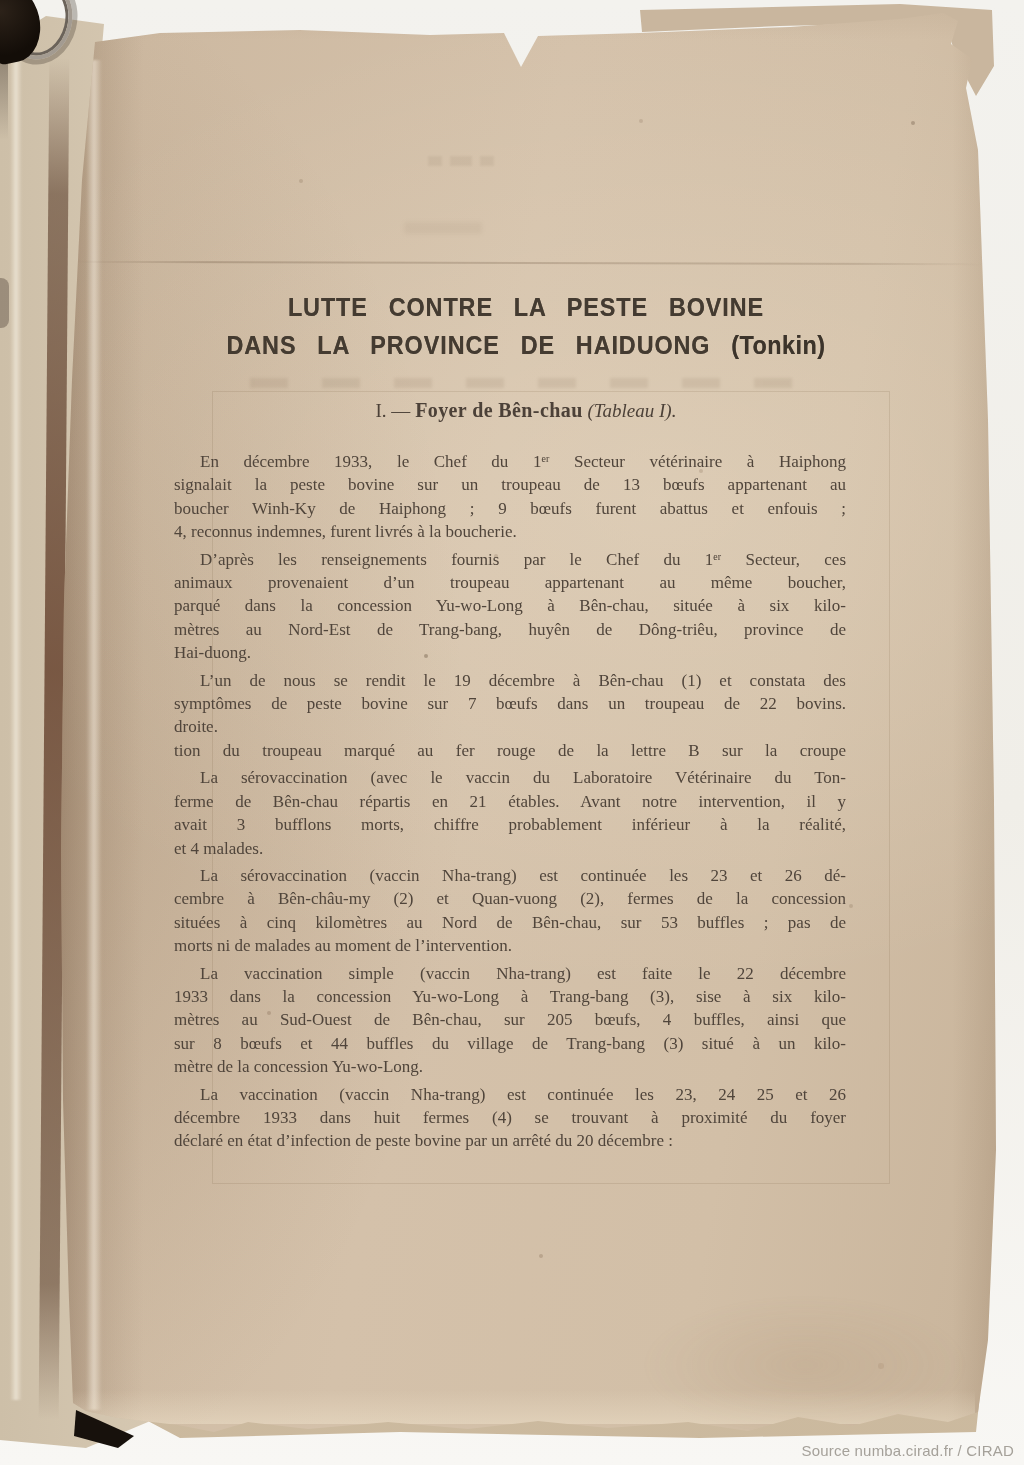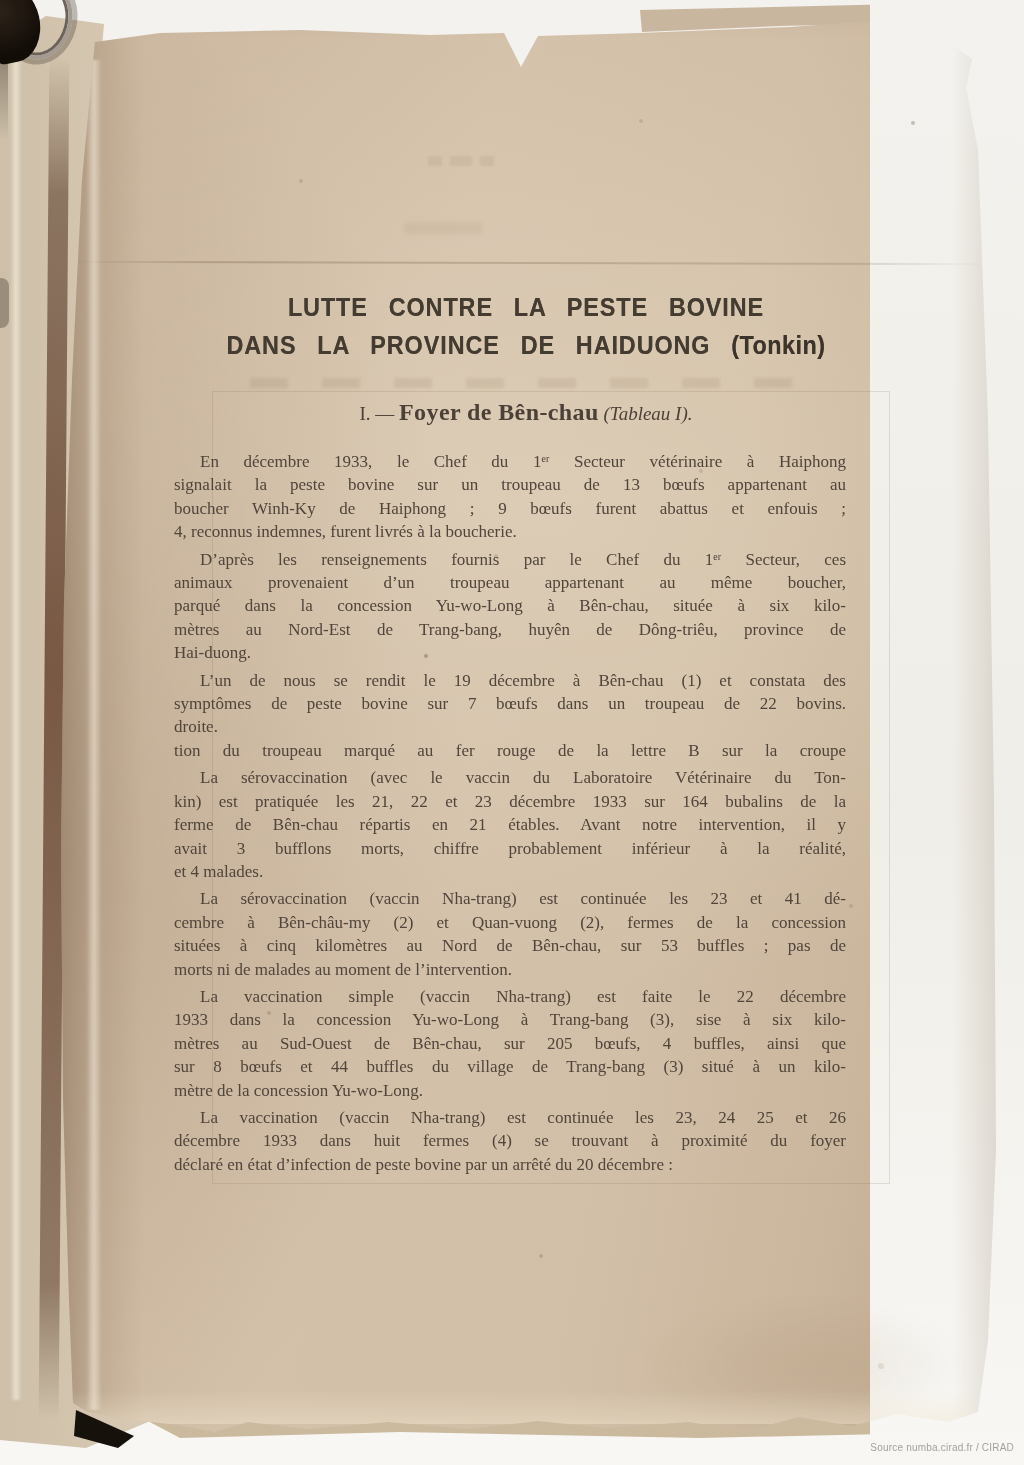--- a/index.html
+++ b/index.html
@@ -1,21 +1,21 @@
 <!DOCTYPE html>
 <html><head>
 <meta charset="utf-8">
 <style>
   html,body { margin:0; padding:0; }
   body { width:1024px; height:1465px; font-family:"Liberation Sans", sans-serif; }
   .scene { position:relative; width:1024px; height:1465px; overflow:hidden;
            background:linear-gradient(180deg,#f3f2ee 0%,#f0eee8 55%,#f8f7f4 100%); }
 
   
-  .layer { position:absolute; left:0; top:0; width:870px; height:1465px; }
+  .layer { position:absolute; left:0; top:0; width:1024px; height:1465px; }
 
   .under-left { background:linear-gradient(90deg,#cdbfa8 0%,#daccb6 22%,#cfc0a8 55%,#c3b197 100%);
     clip-path:polygon(8px 40px,46px 16px,104px 24px,100px 70px,110px 200px,118px 520px,124px 900px,134px 1250px,148px 1422px,86px 1448px,0px 1440px,0px 46px); z-index:1; }
   .under-left-highlight { position:absolute; left:10px; top:60px; width:12px; height:1340px;
     background:linear-gradient(90deg,transparent,rgba(255,250,238,.55),transparent); filter:blur(1px); z-index:2; }
   .scan-dark-left { position:absolute; left:0; top:30px; width:8px; height:110px;
     background:linear-gradient(180deg,rgba(60,50,42,.55),rgba(60,50,42,0)); z-index:2; }
 
   .under-topright { background:#c9b69e;
     clip-path:polygon(640px 10px,900px 4px,992px 10px,994px 66px,976px 96px,956px 58px,946px 22px,780px 26px,642px 32px); z-index:1; }
@@ -67,21 +67,21 @@
 
   
   .title-block { position:absolute; left:190px; top:292px; width:672px; text-align:center; color:#443b31; }
   .title-line { font-family:"Liberation Sans", sans-serif; font-weight:700; font-size:26px; line-height:30px;
     letter-spacing:1px; word-spacing:15px; transform:scaleX(.9); transform-origin:50% 50%; text-shadow:0 0 .4px rgba(68,59,49,.7); }
   .title-line + .title-line { margin-top:8px; }
   .title-suffix { letter-spacing:.5px; word-spacing:2px; color:#3c342b; }
 
   .section-heading { position:absolute; left:190px; top:399px; width:672px; text-align:center;
     font-family:"Liberation Serif","DejaVu Serif",serif; font-size:19px; color:#4c4138; }
-  .sec-name { font-weight:700; font-size:24px; letter-spacing:.4px; }
+  .sec-name { font-weight:700; font-size:20px; letter-spacing:.4px; }
   .sec-ref  { font-style:italic;text-align:right; }
 
   .text-block { position:absolute; left:174px; top:450px; width:672px;
     font-family:"Liberation Serif","DejaVu Serif","DejaVu Sans",serif;
     font-size:17px; line-height:23.4px; color:#50453b; }
   .para { margin-bottom:4px; }
   .para .line { text-align:justify; text-align-last:justify; }
   .para .line.last { text-align-last:left; }
   .para .line.first { text-indent:26px; }
 
@@ -91,21 +91,21 @@
     transform:rotate(14deg); z-index:5; }
   .spine-blob { position:absolute; left:-16px; top:-14px; width:56px; height:76px;
     background:radial-gradient(circle at 35% 30%,#2c2219,#130d08 70%); border-radius:40% 55% 60% 30%;
     transform:rotate(-12deg); z-index:6; }
   .spine-notch-mid { position:absolute; left:0; top:278px; width:9px; height:50px;
     background:rgba(40,28,20,.30); border-radius:0 8px 8px 0; z-index:2; }
   .black-wedge-bottom { background:#17110c;
     clip-path:polygon(76px 1410px,134px 1436px,118px 1448px,74px 1436px); z-index:4; }
 
   .footer-credit { position:absolute; right:10px; top:1442px;
-    font-family:"Liberation Sans", sans-serif; font-size:10px; color:#a5a19a; letter-spacing:.2px; z-index:7; }
+    font-family:"Liberation Sans", sans-serif; font-size:15px; color:#a5a19a; letter-spacing:.2px; z-index:7; }
 </style>
 </head>
 <body>
 
 <div class="scene">
 
   <div class="layer under-left"></div>
   <div class="under-left-highlight"></div>
   <div class="scan-dark-left"></div>
   <div class="layer under-topright"></div>
@@ -147,27 +147,26 @@
           <div class="line last">Hai-duong.</div>
         </div>
         <div class="para">
           <div class="line first">L’un de nous se rendit le 19 décembre à Bên-chau (1) et constata des</div>
           <div class="line">symptômes de peste bovine sur 7 bœufs dans un troupeau de 22 bovins.</div>
           <div class="line last">droite.</div>
           <div class="line">tion du troupeau marqué au fer rouge de la lettre B sur la croupe</div>
         </div>
         <div class="para">
           <div class="line first">La sérovaccination (avec le vaccin du Laboratoire Vétérinaire du Ton-</div>
-          <div class="line">kin) est pratiquée les 21, 22 et 23 décembre 1933 sur 164 bubalins de la</div>
           <div class="line">ferme de Bên-chau répartis en 21 étables. Avant notre intervention, il y</div>
           <div class="line">avait 3 bufflons morts, chiffre probablement inférieur à la réalité,</div>
           <div class="line last">et 4 malades.</div>
         </div>
         <div class="para">
-          <div class="line first">La sérovaccination (vaccin Nha-trang) est continuée les 23 et 41 dé-</div>
+          <div class="line first">La sérovaccination (vaccin Nha-trang) est continuée les 23 et 26 dé-</div>
           <div class="line">cembre à Bên-châu-my (2) et Quan-vuong (2), fermes de la concession</div>
           <div class="line">situées à cinq kilomètres au Nord de Bên-chau, sur 53 buffles ; pas de</div>
           <div class="line last">morts ni de malades au moment de l’intervention.</div>
         </div>
         <div class="para">
           <div class="line first">La vaccination simple (vaccin Nha-trang) est faite le 22 décembre</div>
           <div class="line">1933 dans la concession Yu-wo-Long à Trang-bang (3), sise à six kilo-</div>
           <div class="line">mètres au Sud-Ouest de Bên-chau, sur 205 bœufs, 4 buffles, ainsi que</div>
           <div class="line">sur 8 bœufs et 44 buffles du village de Trang-bang (3) situé à un kilo-</div>
           <div class="line last">mètre de la concession Yu-wo-Long.</div>

